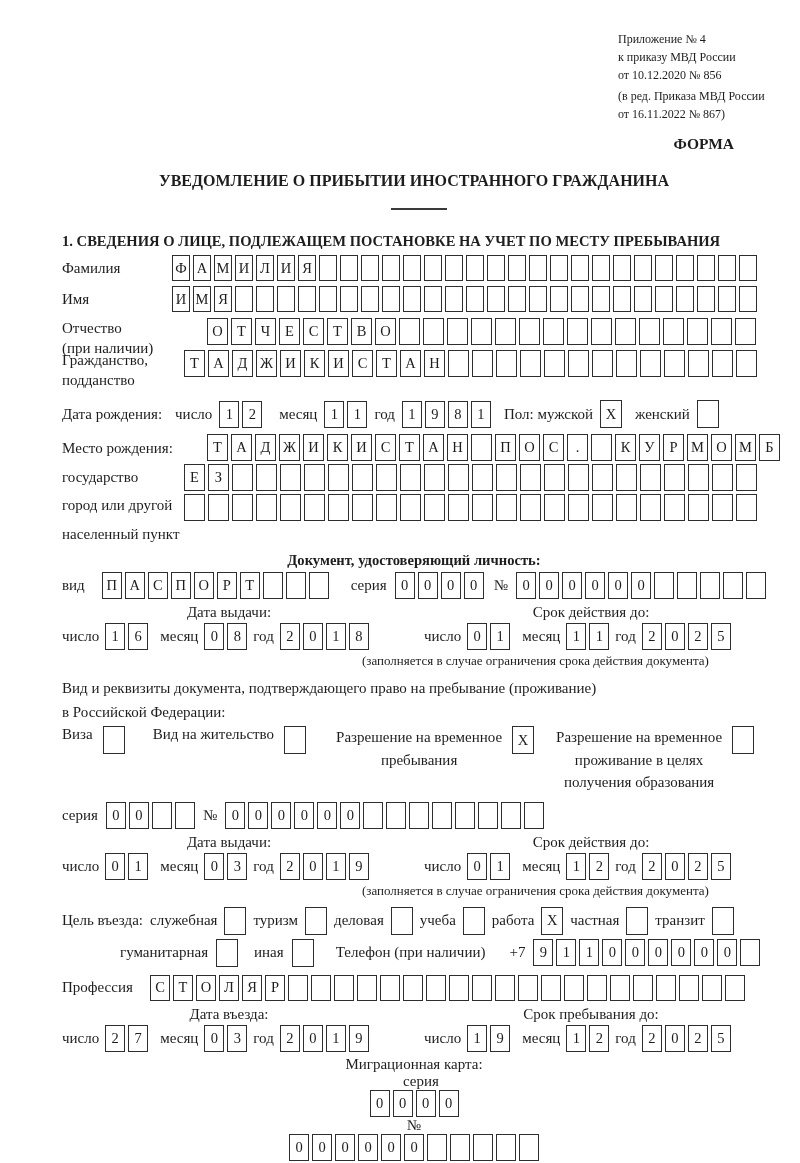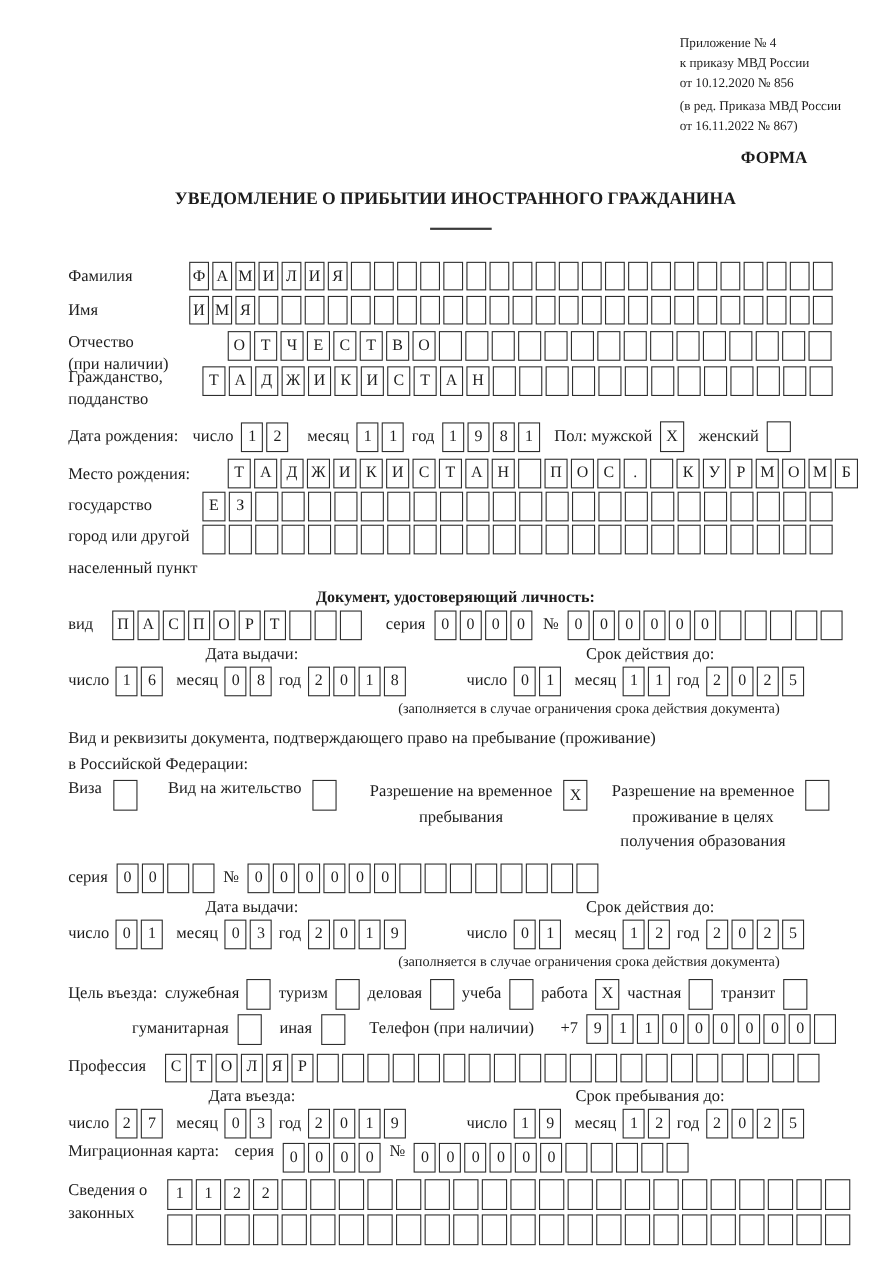--- a/index.html
+++ b/index.html
@@ -76,21 +76,21 @@
   .ser-row{margin-top:8px;display:flex;align-items:center;font-size:15px;}
   .ser-row .g{margin:0 8px;}
 
   .purpose{margin-top:8px;display:flex;align-items:center;gap:7px;font-size:15px;flex-wrap:nowrap;}
   .purpose2{margin-top:4px;display:flex;align-items:center;gap:8px;font-size:15px;margin-left:58px;}
   .purpose2 .tel{margin-left:14px;}
   .purpose2 .pfx{margin-left:16px;}
 
   .prof-row{margin-top:8px;}
 
-  .mig-row{margin-top:4px;display:flex;align-items:flex-start;font-size:15px;}
+  .mig-row{margin-top:4px;display:flex;align-items:center;font-size:15px;flex-direction:column;}
   .mig-row .g{margin:0 8px;}
   .mig-row .s{margin-left:14px;}
 
   .reps{margin-top:6px;display:flex;align-items:flex-start;}
   .reps-label{width:90px;flex-shrink:0;font-size:15px;line-height:1.45;}
   .reps-rows{display:flex;flex-direction:column;gap:4px;}
 </style>
 </head>
 <body>
 
@@ -104,22 +104,23 @@
     <div>от 16.11.2022 № 867)</div>
   </div>
 
   <div class="forma">ФОРМА</div>
 
   <div class="title">
     <div>УВЕДОМЛЕНИЕ О ПРИБЫТИИ ИНОСТРАННОГО ГРАЖДАНИНА</div>
     <div><span class="tunder"></span></div>
   </div>
 
-
-  <div class="row" style="margin-top:21px;">
+  <div class="sec">1. СВЕДЕНИЯ О ЛИЦЕ, ПОДЛЕЖАЩЕМ ПОСТАНОВКЕ НА УЧЕТ ПО МЕСТУ ПРЕБЫВАНИЯ</div>
+
+  <div class="row" style="margin-top:5px;">
     <span class="lbl w-sur">Фамилия</span>
     <span class="cells c-a">
         <span class="cell">Ф</span>
         <span class="cell">А</span>
         <span class="cell">М</span>
         <span class="cell">И</span>
         <span class="cell">Л</span>
         <span class="cell">И</span>
         <span class="cell">Я</span>
         <span class="cell"></span>

